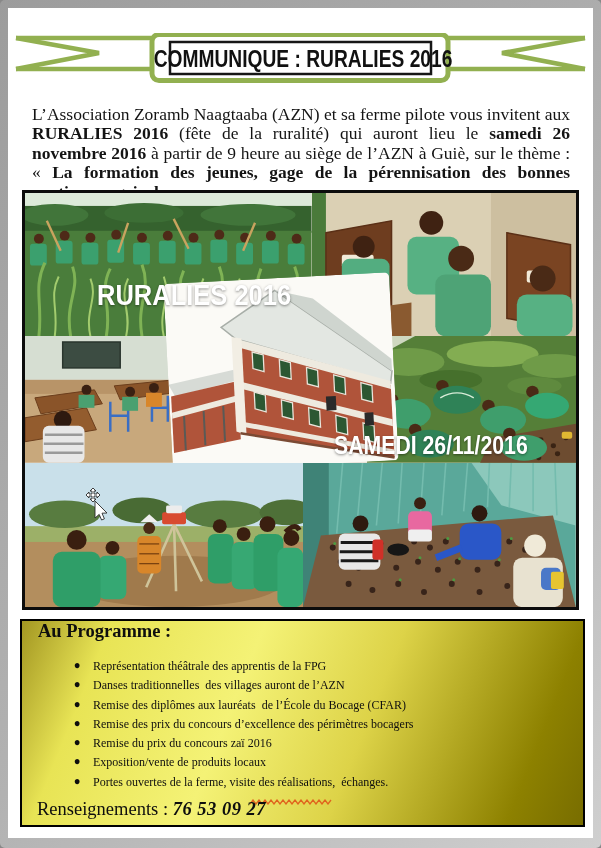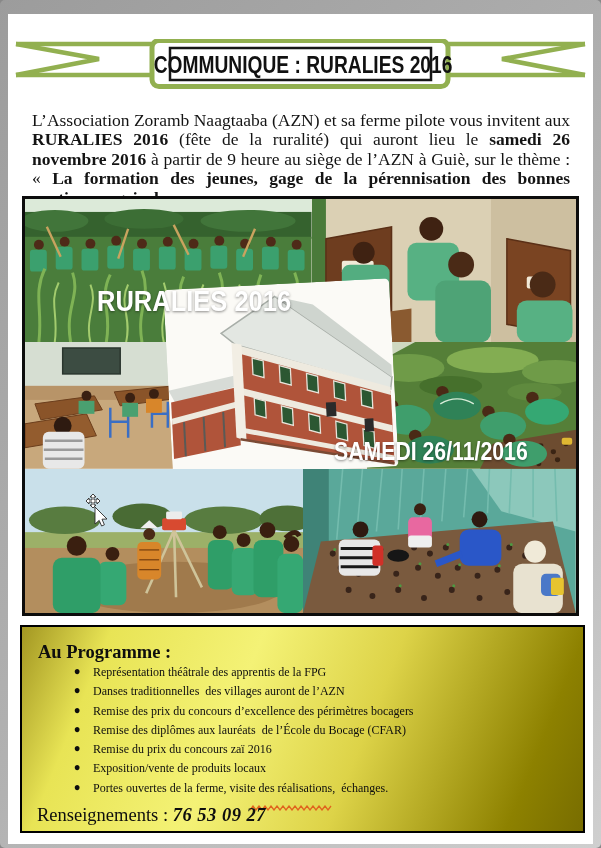--- a/index.html
+++ b/index.html
@@ -10,21 +10,20 @@
     background:linear-gradient(135deg,#9c9c9c 0%,#b2b2b2 55%,#cfcfcf 100%);
     border-radius:5px;
     font-family:"Liberation Serif",serif;
     position:relative;
   }
   .page{
     width:100%;height:100%;
     background:#ffffff;
     position:relative;
     overflow:hidden;
-    margin-top:6px;
   }
 
   
   .banner{position:absolute;left:5px;top:25px;width:575px;height:52px;}
   .banner svg{position:absolute;inset:0;width:100%;height:100%;}
   .banner-title{
     position:absolute;left:162px;top:10px;width:256px;height:31px;
     display:flex;align-items:center;justify-content:center;
     font-family:"Liberation Sans",sans-serif;
     font-weight:bold;font-size:24px;color:#111;
@@ -66,21 +65,21 @@
 
   .cursor{position:absolute;left:10.8%;top:71%;width:28px;height:34px;}
 
   
   .program{
     position:absolute;left:12px;top:611px;width:565px;height:208px;
     border:2px solid #000;
     background:linear-gradient(112deg,#a39722 0%,#e8e455 14%,#f4f276 38%,#ddd348 60%,#8d8100 88%,#786d00 100%);
     color:#0e0e0e;
   }
-  .program-heading{position:absolute;left:16px;top:15px;font-size:18.5px;font-weight:bold;}
+  .program-heading{position:absolute;left:16px;top:0;font-size:18.5px;font-weight:bold;}
   .program-list{
     position:absolute;left:50px;top:36px;margin:0;padding:0;list-style:none;
   }
   .program-list li{
     position:relative;padding-left:21px;font-size:12px;line-height:19.3px;
     white-space:pre-wrap;
   }
   .program-list li::before{
     content:"\2022";position:absolute;left:2px;top:0;
     font-size:18px;font-weight:bold;
@@ -454,22 +453,22 @@
         </g>
       </svg>
     </div>
   </div>
 
   <div class="program">
     <div class="program-heading">Au Programme :</div>
     <ul class="program-list">
           <li>Représentation théâtrale des apprentis de la FPG</li>
           <li>Danses traditionnelles  des villages auront de l’AZN</li>
+          <li>Remise des diplômes aux lauréats  de l’École du Bocage (CFAR)</li>
           <li>Remise des prix du concours d’excellence des périmètres bocagers</li>
-          <li>Remise des diplômes aux lauréats  de l’École du Bocage (CFAR)</li>
           <li>Remise du prix du concours zaï 2016</li>
           <li>Exposition/vente de produits locaux</li>
           <li>Portes ouvertes de la ferme, visite des réalisations,  échanges.</li>
         </ul>
     <div class="squiggle">
       <svg viewBox="0 0 82 6" preserveAspectRatio="none">
         <polyline points="0,5 3,1 6,5 9,1 12,5 15,1 18,5 21,1 24,5 27,1 30,5 33,1 36,5 39,1 42,5 45,1 48,5 51,1 54,5 57,1 60,5 63,1 66,5 69,1 72,5 75,1 78,5 81,1" fill="none" stroke="#e0641e" stroke-width="1.3"></polyline>
       </svg>
     </div>
     <div class="info-line">

